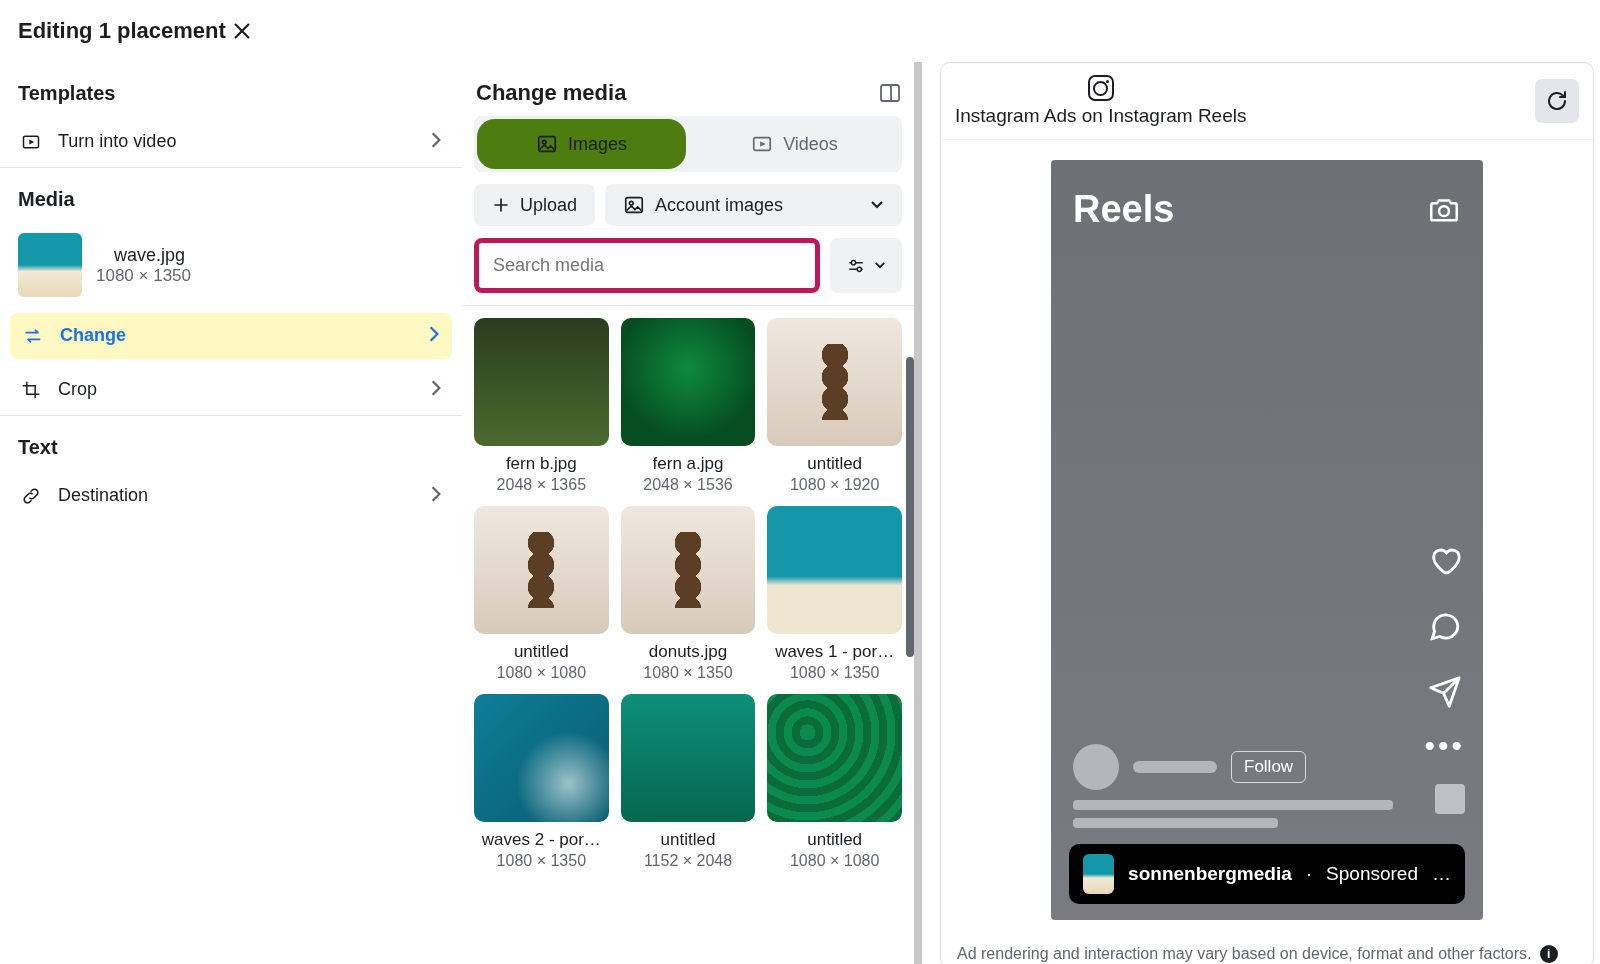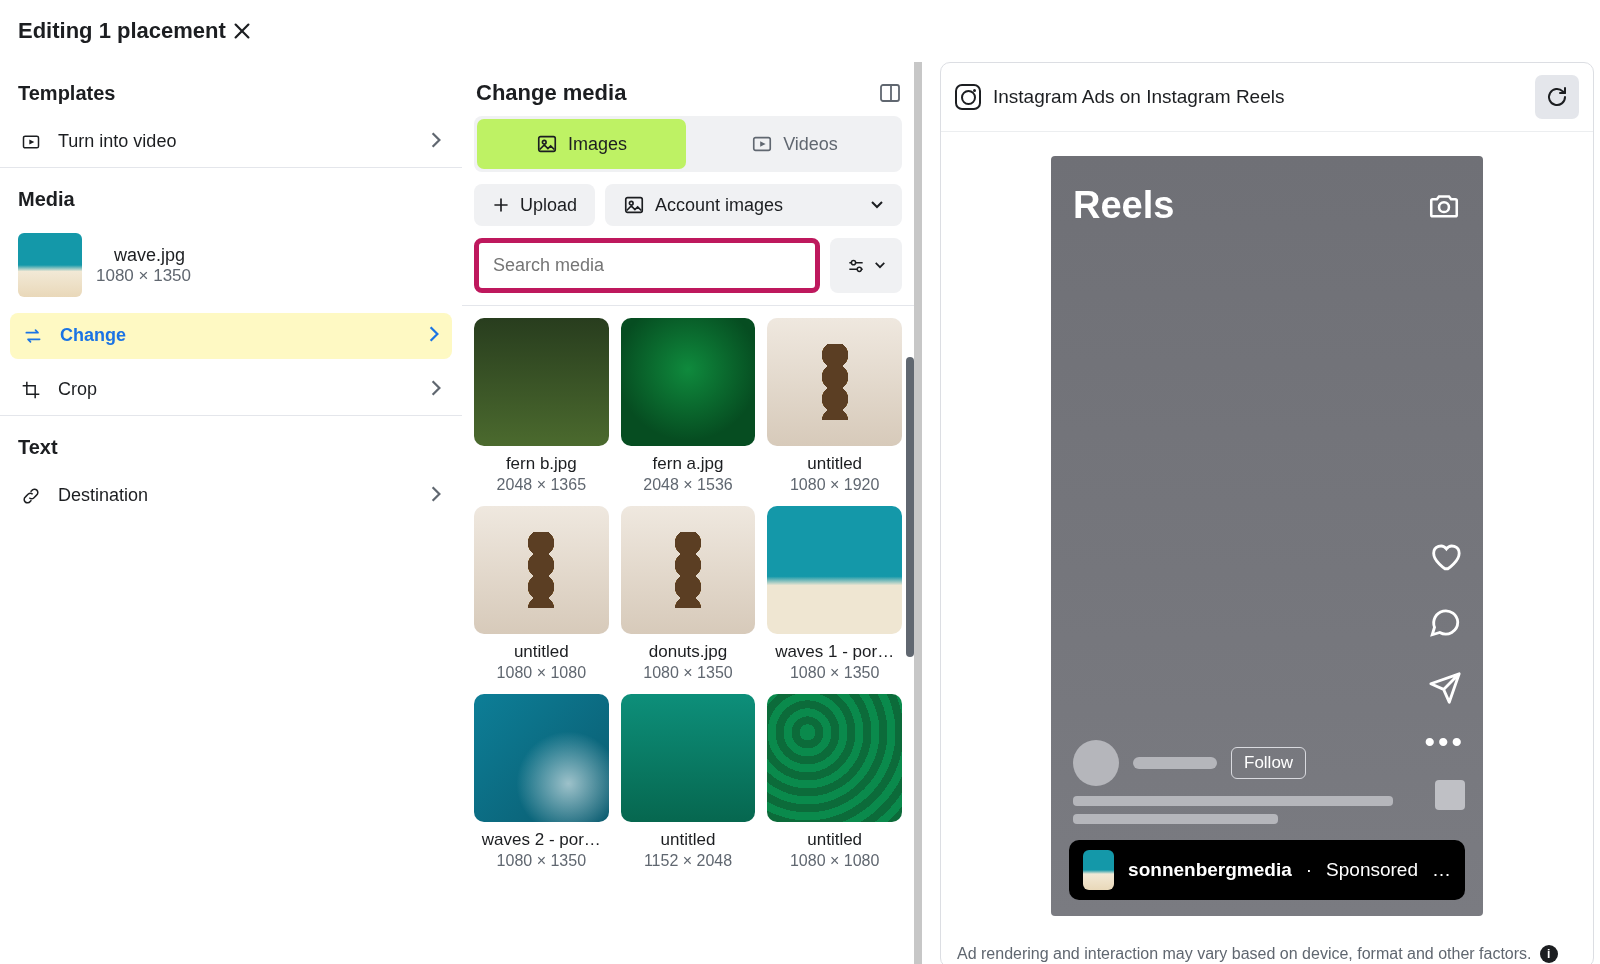--- a/index.html
+++ b/index.html
@@ -68,21 +68,21 @@
   padding: 18px 12px 10px 14px;
 }
 .mid-head h2{font-size:22px;font-weight:700;}
 .tabbar {
   display:flex; gap:4px; background:#f0f1f3; border-radius:8px; padding:3px; margin:0 12px;
 }
 .tab {
   flex:1; display:flex;align-items:center;justify-content:center;gap:10px;
   padding:14px 0;border-radius:7px;cursor:pointer;font-size:18px;color:#606770;
 }
-.tab.active { background:#bef264; color:#1c1e21; font-weight:500;}
+.tab.active { background:#4d7c0f; color:#1c1e21; font-weight:500;border-radius:18px;}
 .row-buttons { display:flex;gap:10px;margin:12px 12px; }
 .btn {
   display:flex;align-items:center;gap:10px;
   background:#f0f1f3;border-radius:8px;padding:10px 18px;font-size:18px;cursor:pointer;
 }
 .btn.flex { flex:1; justify-content:flex-start;}
 .btn .caret { margin-left:auto; }
 .search-row { display:flex; gap:10px; margin:4px 12px 12px; }
 .search-input {
   flex:1; padding:12px 14px; font-size:18px; border:5px solid #be185d; border-radius:8px; color:#606770;
@@ -100,21 +100,21 @@
   overflow:hidden; background:#f7f8fa;
 }
 .card-name { font-size:17px; margin-top:8px; white-space:nowrap; overflow:hidden; text-overflow:ellipsis; max-width:140px; margin-left:auto;margin-right:auto;}
 .card-dim { font-size:16px; color:#606770; margin-top:2px;}
 
 
 .pv-head {
   display:flex;align-items:center;justify-content:space-between;
   padding:12px 14px; border-bottom:1px solid #eceef0;
 }
-.pv-left {display:flex;align-items:center;gap:12px;}
+.pv-left {display:flex;align-items:center;gap:4px;flex-direction:column;}
 .ig-icon {width:26px;height:26px;border:2.2px solid #1c1e21;border-radius:7px;display:flex;align-items:center;justify-content:center;position:relative;}
 .ig-icon::before{content:"";width:11px;height:11px;border:2.2px solid #1c1e21;border-radius:50%;}
 .ig-icon::after{content:"";position:absolute;top:3px;right:3px;width:3px;height:3px;background:#1c1e21;border-radius:50%;}
 .pv-title{font-size:19px;font-weight:500;}
 .refresh{background:#e4e6eb;border-radius:7px;width:44px;height:44px;display:flex;align-items:center;justify-content:center;cursor:pointer;}
 .preview-body{flex:1;display:flex;align-items:center;justify-content:center;background:#fff;}
 .reel{
   width:432px;height:760px;background:linear-gradient(#6f7076,#7a7b81);border-radius:4px;
   position:relative;color:#fff;
 }

